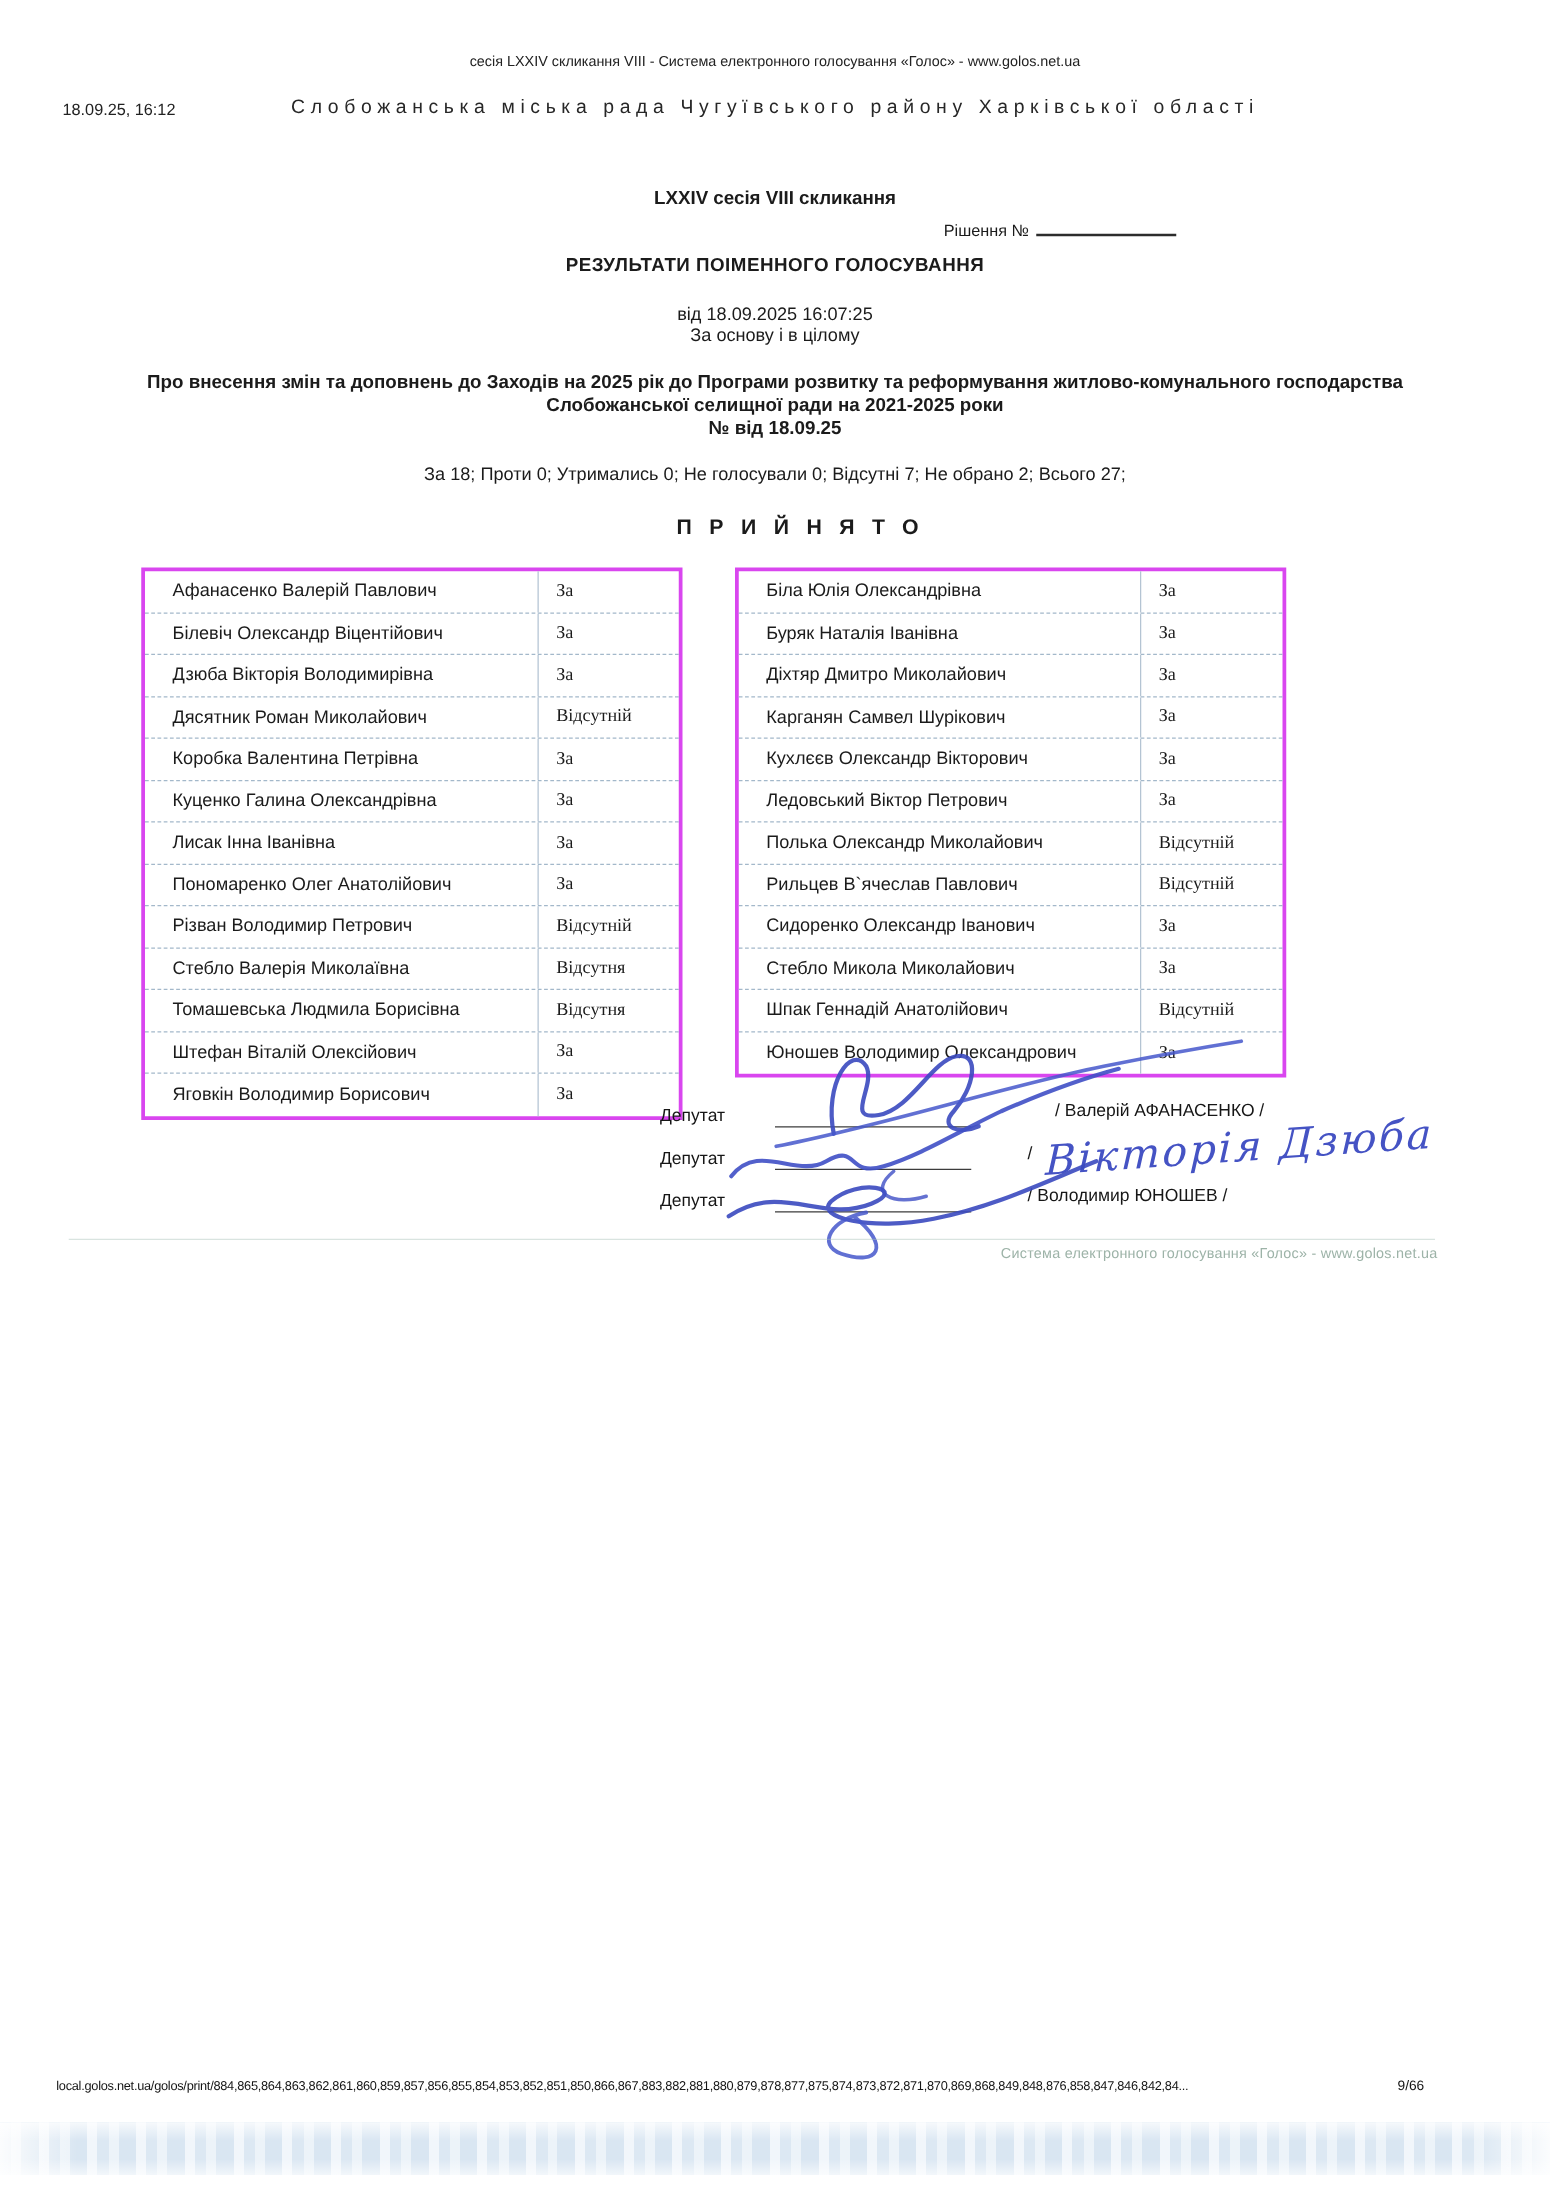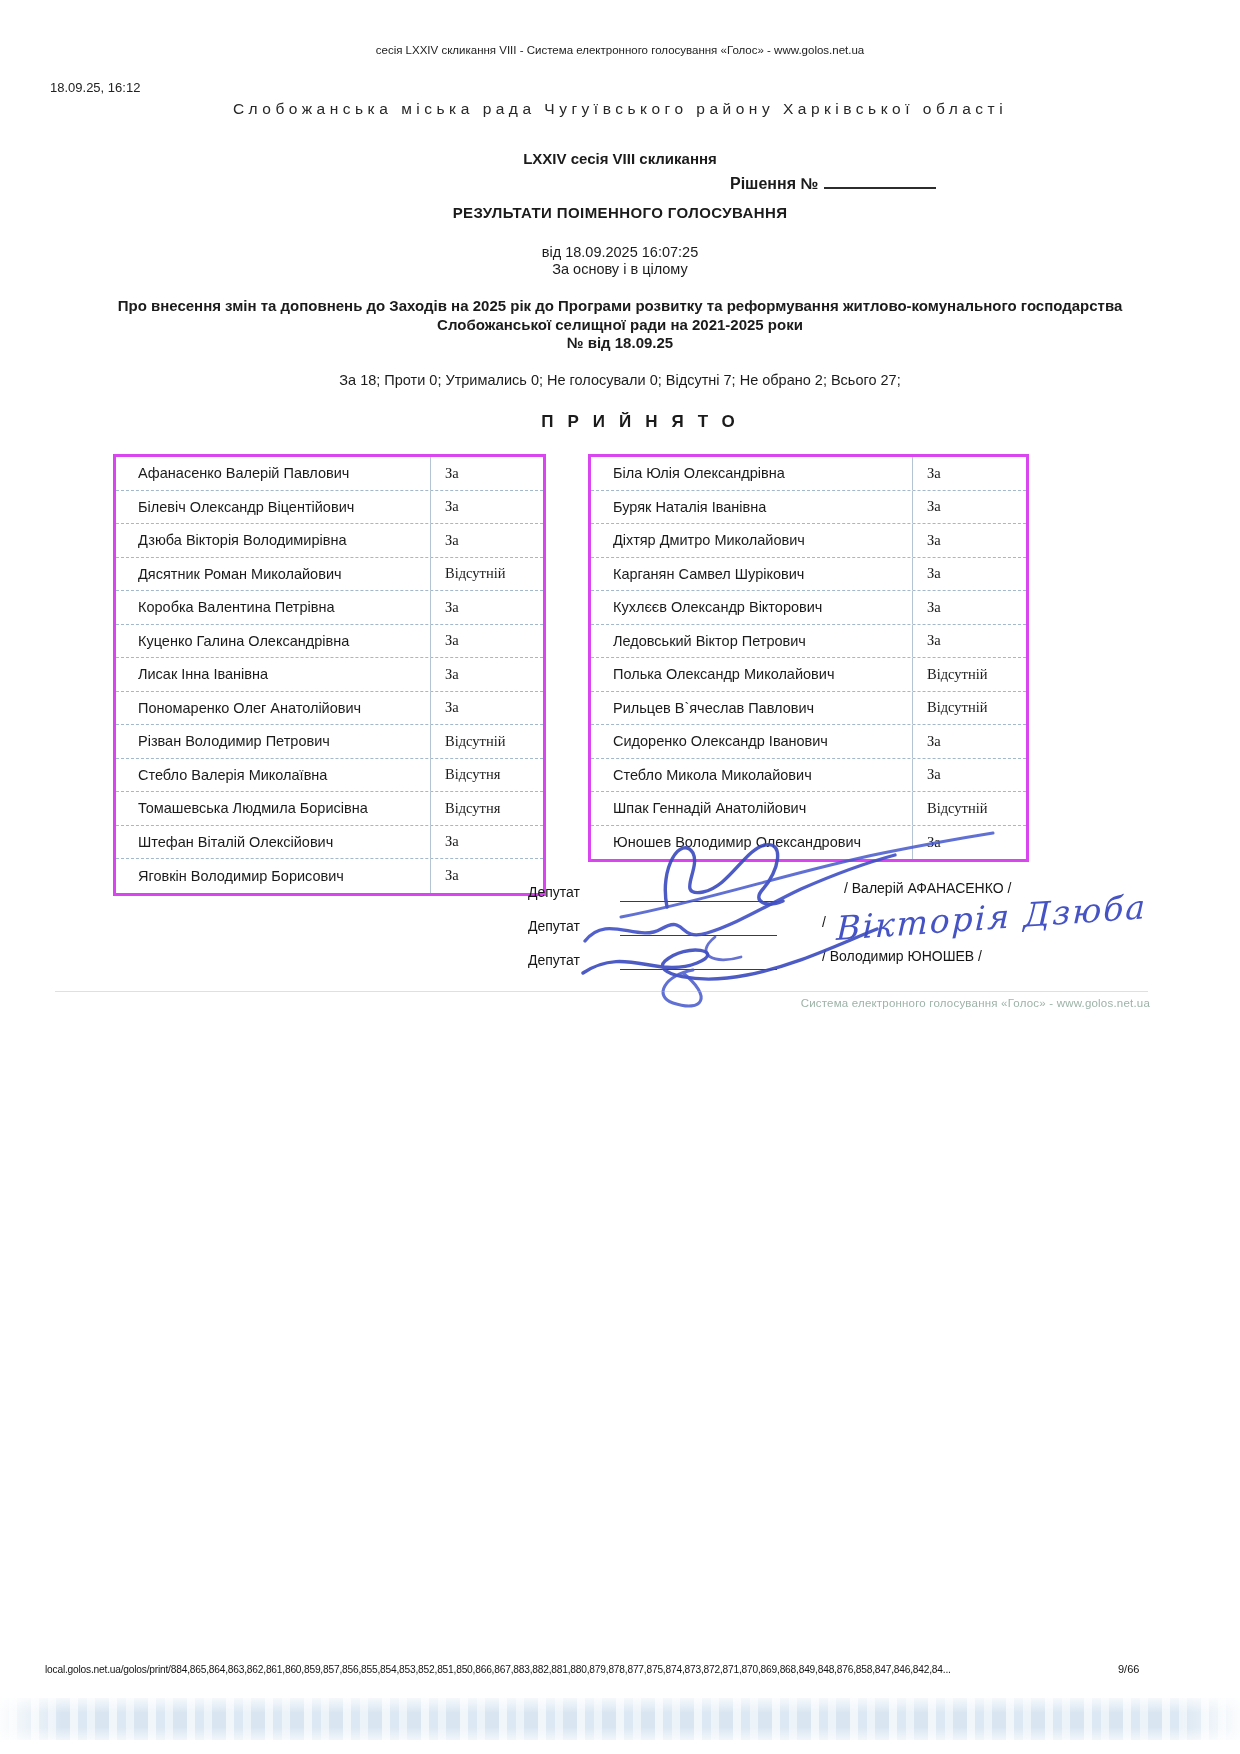--- a/index.html
+++ b/index.html
@@ -10,23 +10,23 @@
     font-family:"Liberation Sans", sans-serif;
     color:#1b1b1b;
     overflow:hidden;
   }
   .abs{position:absolute;}
   .center{left:0;right:0;text-align:center;}
 
   .print-datetime{top:44px;left:50px;font-size:13px;color:#222;margin-top:36px;}
   .print-title{top:44px;font-size:11.5px;color:#222;}
 
-  .council-title{top:100px;font-size:15.5px;letter-spacing:4.5px;color:#272727;}
+  .council-title{top:77px;font-size:15.5px;letter-spacing:4.5px;color:#272727;}
   .session-line{top:150px;font-size:15px;font-weight:bold;}
-  .decision-line{top:174px;left:730px;font-size:16px;font-weight:bold;}
+  .decision-line{top:174px;left:755px;font-size:13px;}
   .blank-line{display:inline-block;width:112px;height:13px;border-bottom:2px solid #2c2c2c;margin-left:6px;}
 
   .results-heading{top:204px;font-size:15px;font-weight:bold;letter-spacing:.4px;}
   .date-line{top:244px;font-size:14.5px;}
   .basis-line{top:261px;font-size:14.5px;}
 
   .subject-block{top:297px;left:115px;width:1010px;text-align:center;font-size:15px;font-weight:bold;line-height:18.5px;}
   .subject-number{margin-top:0;}
 
   .totals-line{top:372px;font-size:14.5px;}

